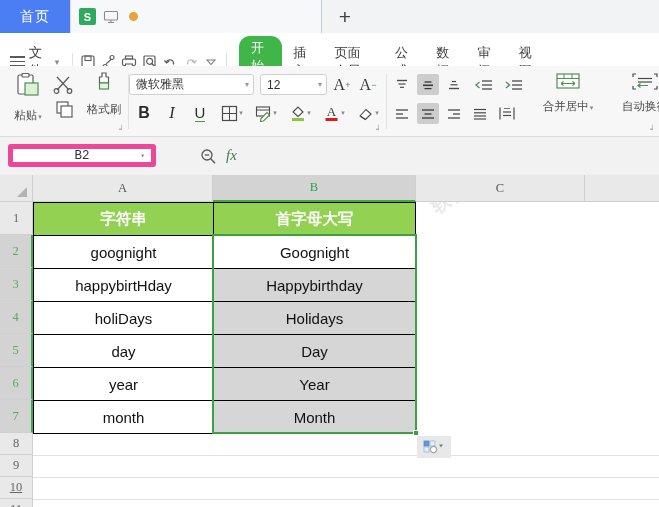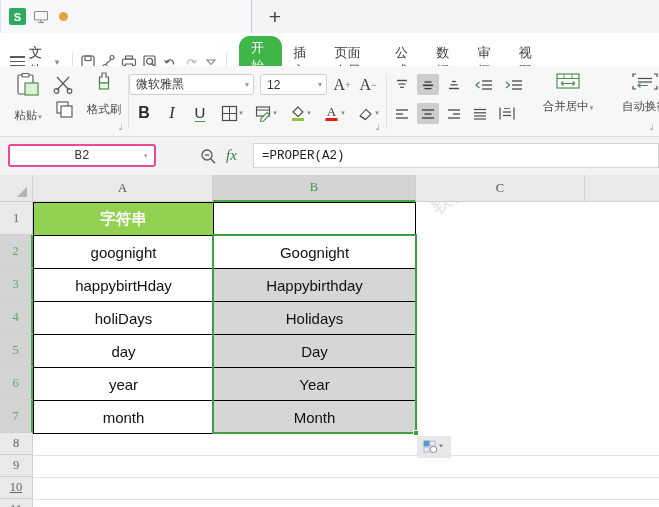--- a/index.html
+++ b/index.html
@@ -99,21 +99,21 @@
   .al-on { background:#cdcdcd; border-radius:2px; }
   .wide-btn { position:absolute; text-align:center; }
   .wide-lbl { font-size:11.5px; color:#4b4b4b; margin-top:1px; }
 
   
   .fbar {
     position:absolute; left:0; top:137px; width:659px; height:38px; background:#f2f2f2;
   }
   .namebox {
     position:absolute; left:8px; top:7px; width:148px; height:23px;
-    background:#fff; border:2px solid #ec4899; border-radius:3px;
+    background:#fff; border:5px solid #ec4899; border-radius:3px;
     display:flex; align-items:center; justify-content:center;
     font-family:"Liberation Mono","DejaVu Sans Mono",monospace; font-size:12.5px; color:#333;
   }
   .nb-caret { position:absolute; right:6px; font-size:8px; color:#8a8a8a; }
   .fx-zoom { position:absolute; left:200px; top:11px; }
   .fx-lbl {
     position:absolute; left:226px; top:10px;
     font-family:"Liberation Serif","DejaVu Serif",serif;
     font-style:italic; font-size:15px; color:#3f7d4f;
   }
@@ -176,20 +176,23 @@
     font-size:19px; font-weight:bold; transform:rotate(-33deg);
     white-space:nowrap; letter-spacing:1px;
   }
 </style>
 </head>
 <body>
 
 <div id="app">
 
   <div class="tabbar">
+    <div class="home-tab">
+      <span>首页</span>
+    </div>
     <div class="doc-tab">
       <div class="xls-icon">
         <span>S</span>
       </div>
       <span class="mon-icon">
         <svg width="16" height="14" viewBox="0 0 16 14">
           <rect x="1.5" y="1.5" width="13" height="8.5" fill="none" stroke="#8b8b8b" stroke-width="1.1" rx="1"></rect>
           <line x1="8" y1="10" x2="8" y2="12.5" stroke="#8b8b8b" stroke-width="1.1"></line>
           <line x1="5" y1="12.5" x2="11" y2="12.5" stroke="#8b8b8b" stroke-width="1.1"></line>
         </svg>
@@ -484,23 +487,20 @@
       <span class="nb-caret">▾</span>
     </div>
     <span class="fx-zoom">
       <svg width="17" height="17" viewBox="0 0 17 17">
         <circle cx="7" cy="7" r="5" fill="none" stroke="#5a5a5a" stroke-width="1.3"></circle>
         <line x1="4.8" y1="7" x2="9.2" y2="7" stroke="#5a5a5a" stroke-width="1.3"></line>
         <line x1="10.8" y1="10.8" x2="15" y2="15.2" stroke="#5a5a5a" stroke-width="1.5"></line>
       </svg>
     </span>
     <span class="fx-lbl">fx</span>
-    <div class="fmlinput">
-      <span>=PROPER(A2)</span>
-    </div>
   </div>
 
   <div class="grid">
 
     <div class="watermark" style="left:300px;top:196px;">office</div>
     <div class="watermark" style="left:355px;top:170px;font-size:14px;">www</div>
     <div class="watermark" style="left:245px;top:120px;">WPS</div>
     <div class="watermark" style="left:430px;top:10px;">软件</div>
 
     <div class="corner-cell">
@@ -547,20 +547,23 @@
       </div>
     <div class="rowhdr" style="top:302px;height:22px;text-decoration:underline;">
         <span>10</span>
       </div>
     <div class="rowhdr" style="top:324px;height:22px;">
         <span>11</span>
       </div>
 
     <div class="cell hdr1" style="left:34px;top:28px;width:179px;height:32px;">
       <span>字符串</span>
+    </div>
+    <div class="cell hdr1" style="left:214px;top:28px;width:201px;height:32px;">
+      <span>首字母大写</span>
     </div>
 
     <div class="cell" style="left:34px;top:61px;width:179px;height:32px;">
         <span>goognight</span>
       </div>
     <div class="cell" style="left:34px;top:94px;width:179px;height:32px;">
         <span>happybirtHday</span>
       </div>
     <div class="cell" style="left:34px;top:127px;width:179px;height:32px;">
         <span>holiDays</span>

